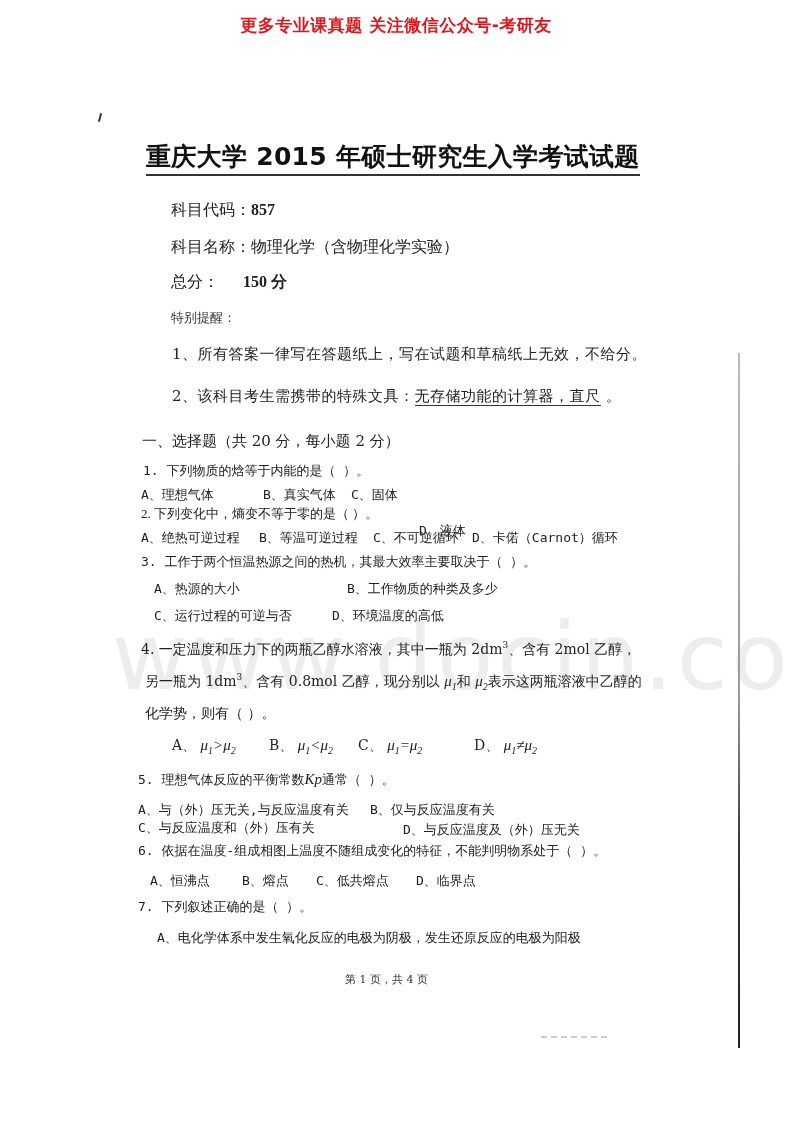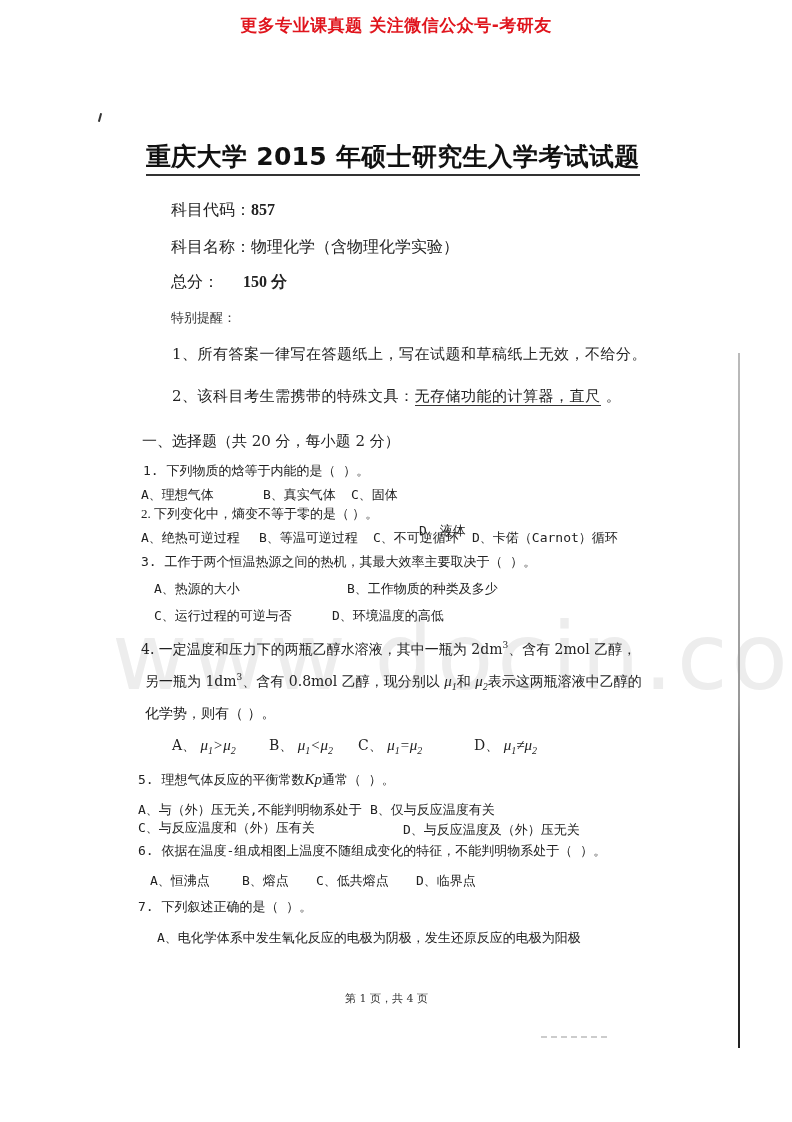--- a/index.html
+++ b/index.html
@@ -60,21 +60,21 @@
     sup { font-size: 9px; }
 
     .watermark {
       left: 112px; top: 604px;
       font-family: "DejaVu Sans", "Liberation Sans", sans-serif;
       font-size: 92px; color: #ededed; letter-spacing: 4px;
       z-index: 0;
     }
     .content { z-index: 1; }
 
-    .footer { left: 345px; top: 972px; font-size: 11px; color: #333; font-family: "DejaVu Serif", serif; margin-top: 19px; }
+    .footer { left: 345px; top: 972px; font-size: 11px; color: #333; font-family: "DejaVu Serif", serif; }
     .vline {
       left: 738px; top: 353px; width: 2px; height: 695px;
       background: linear-gradient(to bottom, #bbb 0%, #999 50%, #333 72%, #222 100%);
     }
     .dots-bottom {
       left: 541px; top: 1036px; width: 70px; height: 2px;
       background: repeating-linear-gradient(to right, #ccc 0 6px, transparent 6px 10px);
     }
   </style>
 </head>
@@ -145,21 +145,21 @@
   <span class="math"><span>μ</span><sub>1</sub><span>=</span><span>μ</span><sub>2</sub></span>
 </div>
 <div class="abs serifq content" style="left:474px; top:737px;">
   <span>D、</span>
   <span class="math"><span>μ</span><sub>1</sub><span>≠</span><span>μ</span><sub>2</sub></span>
 </div>
 
 <div class="abs q content" style="left:138px; top:771px;">
   <span>5. 理想气体反应的平衡常数</span><span class="math">Kp</span><span>通常（      ）。</span>
 </div>
-<div class="abs opt content" style="left:138px; top:801px;">A、与（外）压无关,不能判明物系处于</div>
+<div class="abs opt content" style="left:138px; top:801px;">A、与（外）压无关,与反应温度有关</div>
 <div class="abs opt content" style="left:370px; top:801px;">B、仅与反应温度有关</div>
 <div class="abs opt content" style="left:138px; top:819px;">C、与反应温度和（外）压有关</div>
 <div class="abs opt content" style="left:403px; top:821px;text-align:right;">D、与反应温度及（外）压无关</div>
 
 <div class="abs q content" style="left:138px; top:842px;">6. 依据在温度-组成相图上温度不随组成变化的特征，不能判明物系处于（ ）。</div>
 <div class="abs opt content" style="left:150px; top:872px;">A、恒沸点</div>
 <div class="abs opt content" style="left:242px; top:872px;">B、熔点</div>
 <div class="abs opt content" style="left:316px; top:872px;">C、低共熔点</div>
 <div class="abs opt content" style="left:416px; top:872px;">D、临界点</div>
 

